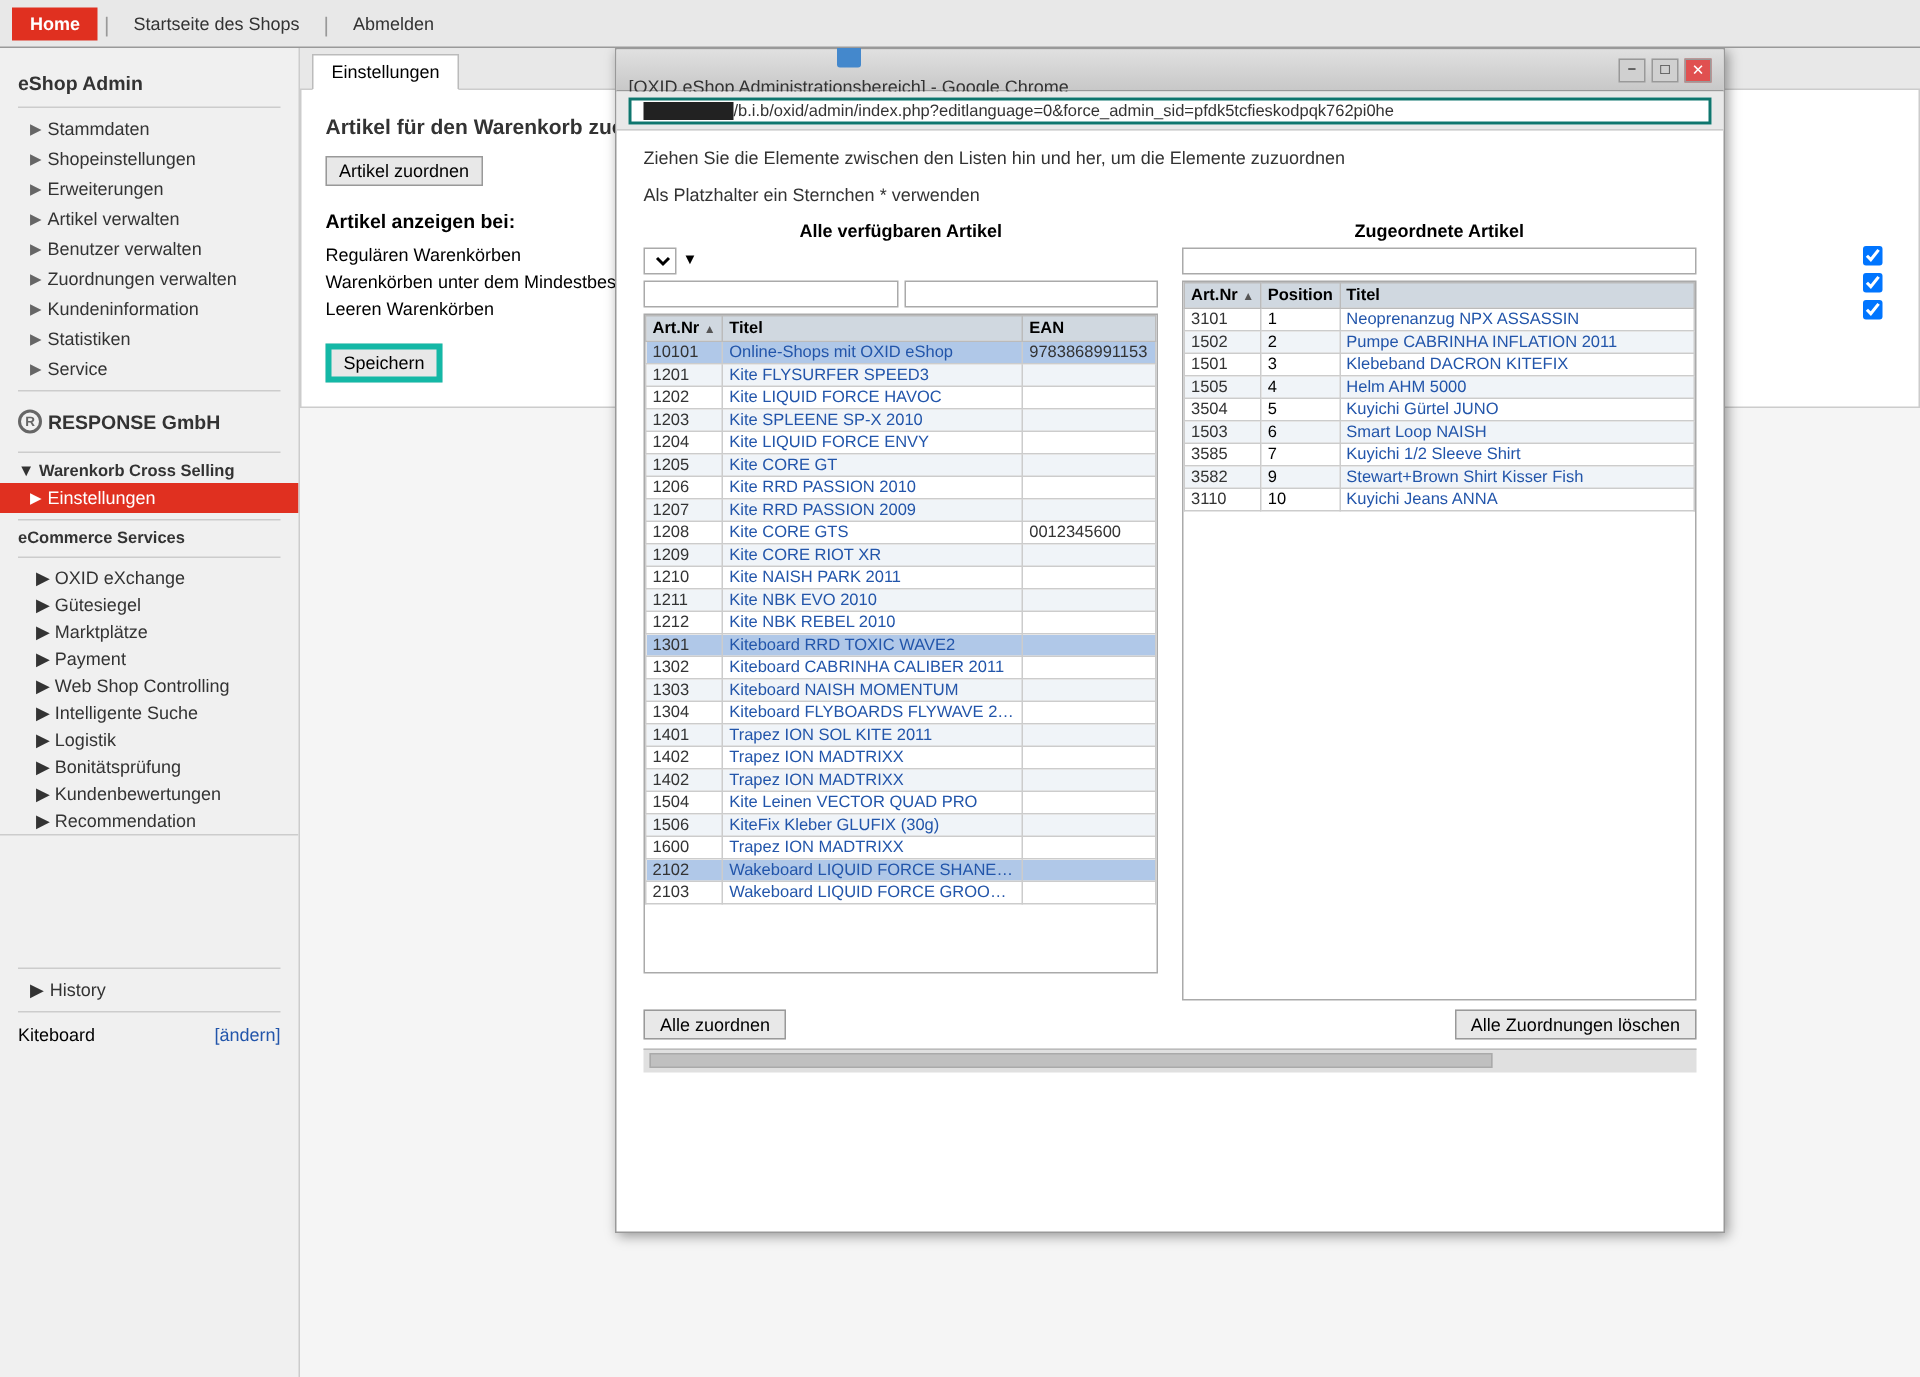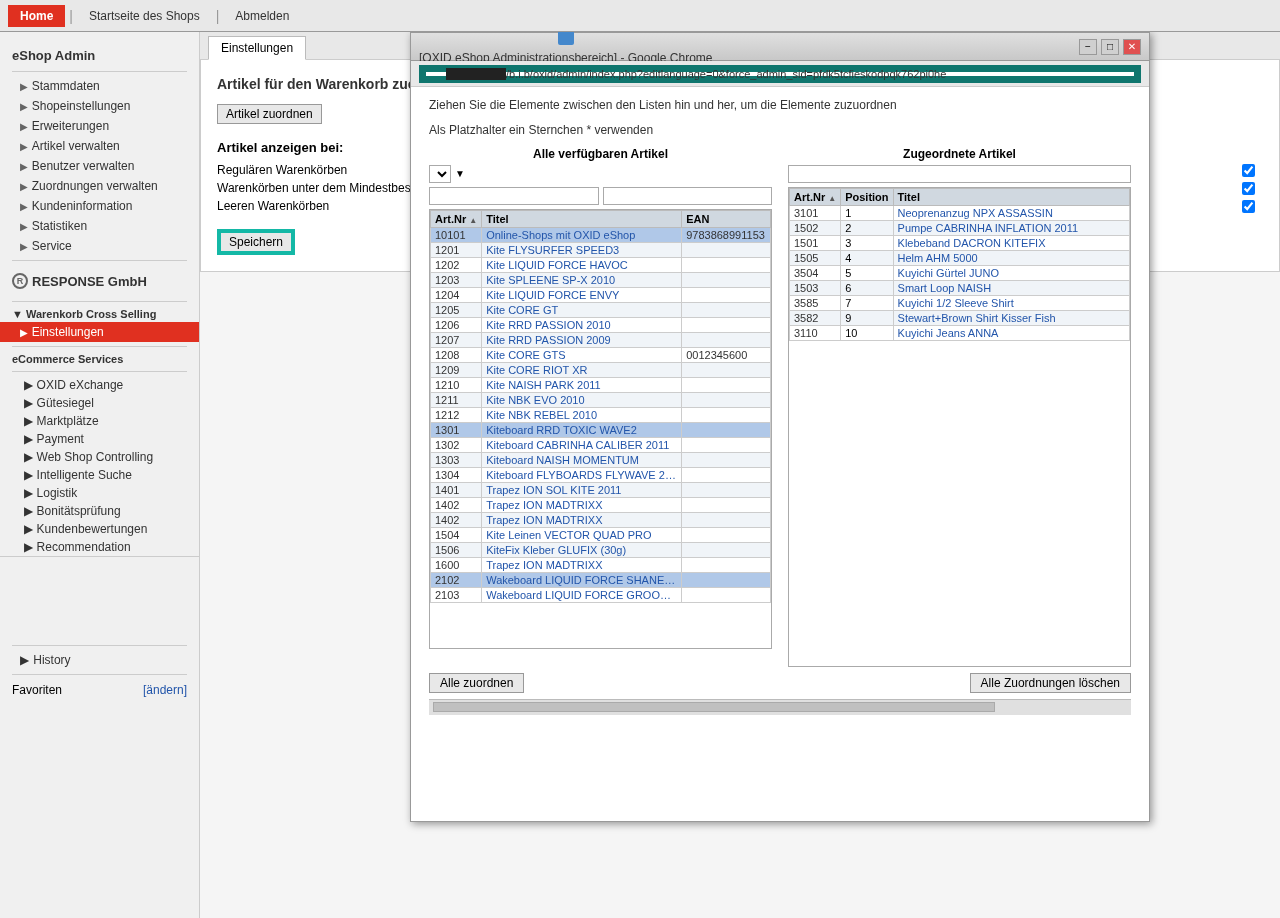--- a/index.html
+++ b/index.html
@@ -257,24 +257,24 @@
       background: #e8e8e8;
       height: 26px;
       display: flex;
       align-items: center;
       padding: 0 8px;
       border-bottom: 1px solid #ccc;
       gap: 4px;
     }
     .address-box {
       background: white;
-      border: 7px solid #0f766e;
+      border: 2px solid #0f766e;
       flex: 1;
       height: 18px;
-      padding: 0 20px;
+      padding: 0 8px;
       font-size: 11px;
       color: #333;
       display: flex;
       align-items: center;
     }
 
     .browser-content {
       flex: 1;
       padding: 10px 18px;
       overflow: auto;
@@ -501,21 +501,21 @@
 
     <div class="sidebar-bottom" style="margin-top:auto;">
       <div style="height:80px;"></div>
       <hr class="sidebar-divider">
       <div class="sidebar-item">
         <span>▶ </span>
           <span>History</span>
       </div>
       <hr class="sidebar-divider">
       <div style="display:flex; justify-content:space-between; padding: 4px 12px;">
-        <span>Favoriten</span>
+        <span>Kiteboard</span>
         <span style="color:#2255aa; cursor:pointer;">[ändern]</span>
       </div>
     </div>
   </div>
 
   <div class="content-area">
 
     <div class="tab-bar">
       <div class="tab active">Einstellungen</div>
     </div>

